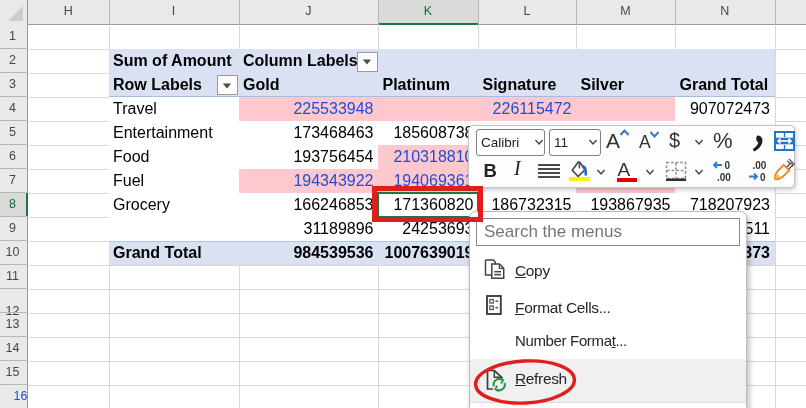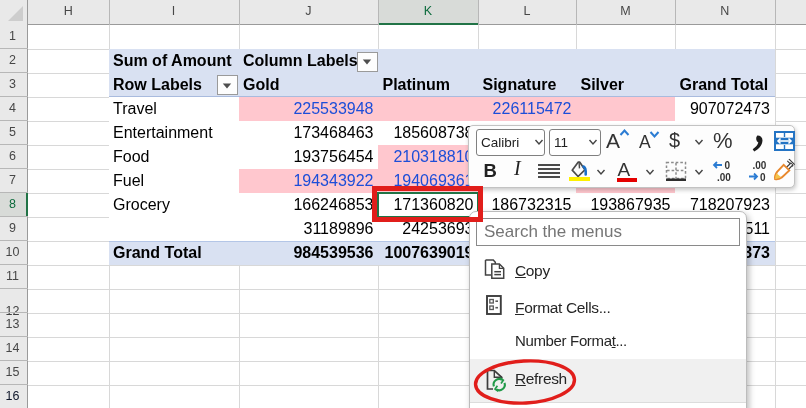--- a/index.html
+++ b/index.html
@@ -54,21 +54,21 @@
 <div class="hdtxt" style="left:0;top:268.5px;width:25px;color:#474747">11</div>
 <div class="a" style="left:0;top:288px;width:28px;height:1px;background:#b7b7b7"></div>
 <div class="hdtxt" style="left:0;top:304px;width:25px;color:#404040">12</div>
 <div class="a" style="left:0;top:312px;width:28px;height:1px;background:#b7b7b7"></div>
 <div class="hdtxt" style="left:0;top:316.5px;width:25px;color:#474747">13</div>
 <div class="a" style="left:0;top:336px;width:28px;height:1px;background:#b7b7b7"></div>
 <div class="hdtxt" style="left:0;top:340.5px;width:25px;color:#474747">14</div>
 <div class="a" style="left:0;top:360px;width:28px;height:1px;background:#b7b7b7"></div>
 <div class="hdtxt" style="left:0;top:364.5px;width:25px;color:#474747">15</div>
 <div class="a" style="left:0;top:384px;width:28px;height:1px;background:#b7b7b7"></div>
-<div class="hdtxt" style="left:0;top:388.5px;width:25px;color:#0f172a">16</div>
+<div class="hdtxt" style="left:8px;top:388.5px;width:25px;color:#1d4ed8">16</div>
 
 <div class="gv" style="left:108.5px;top:25px;height:383px"></div>
 <div class="gv" style="left:238.5px;top:25px;height:383px"></div>
 <div class="gv" style="left:378px;top:25px;height:383px"></div>
 <div class="gv" style="left:478px;top:25px;height:383px"></div>
 <div class="gv" style="left:576px;top:25px;height:383px"></div>
 <div class="gv" style="left:675px;top:25px;height:383px"></div>
 <div class="gv" style="left:774.5px;top:25px;height:383px"></div>
 <div class="gh" style="left:28px;top:49px;width:778px"></div>
 <div class="gh" style="left:28px;top:73px;width:778px"></div>

